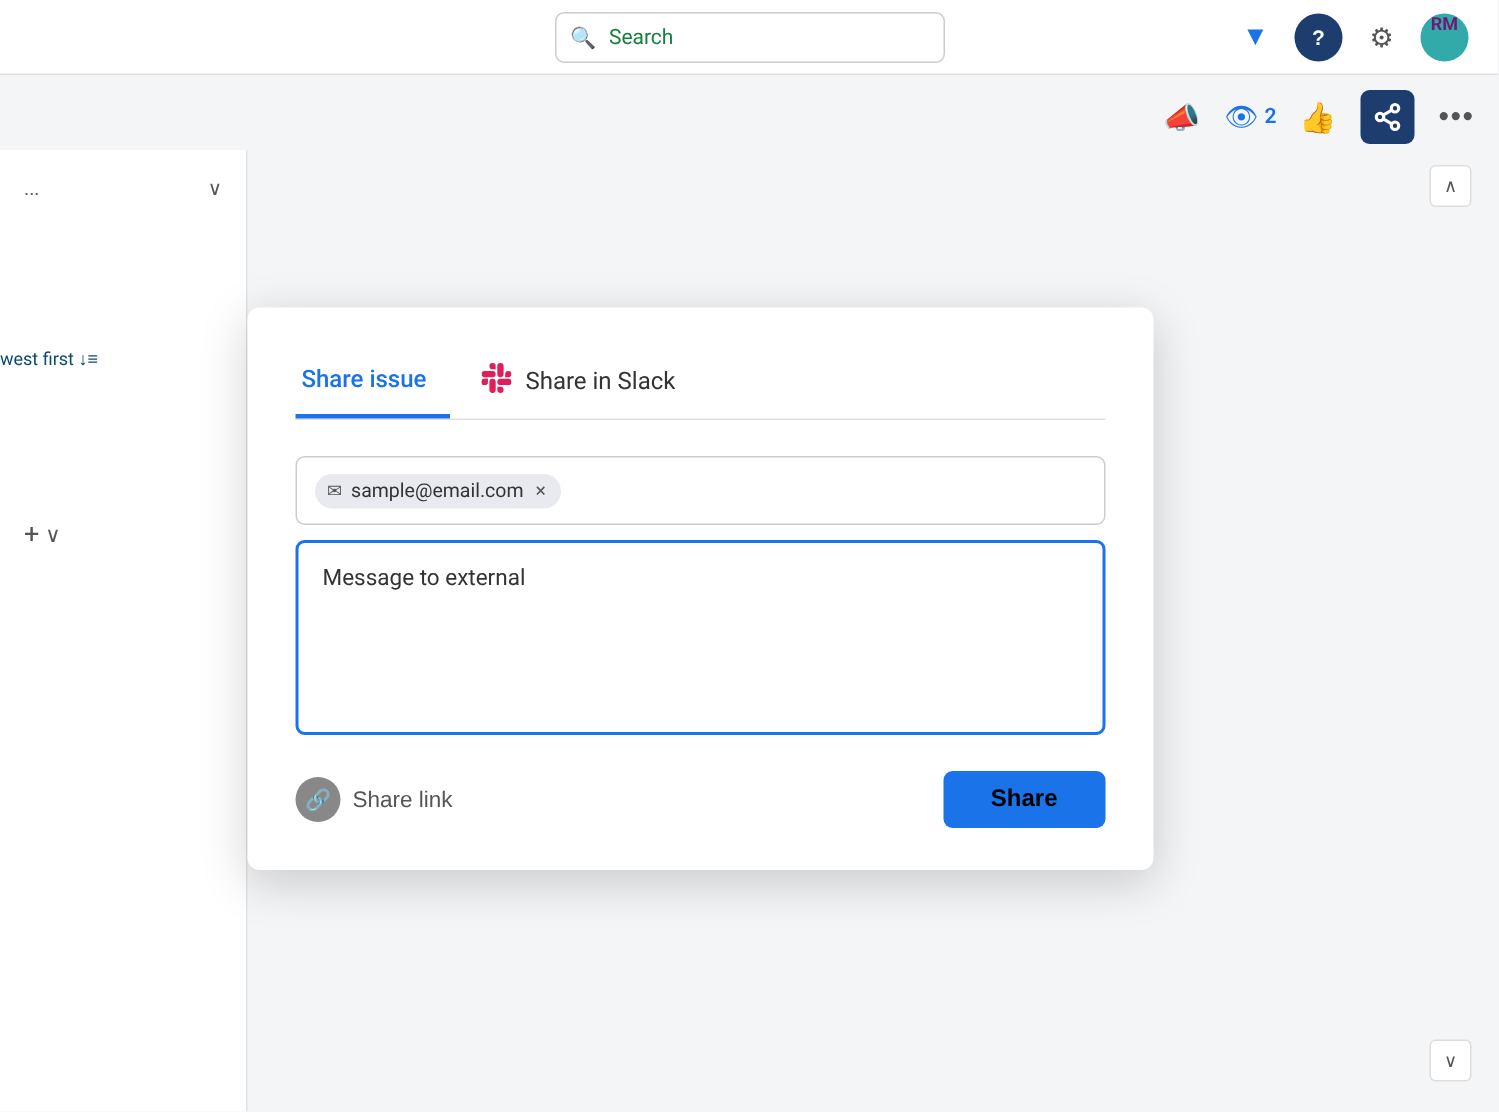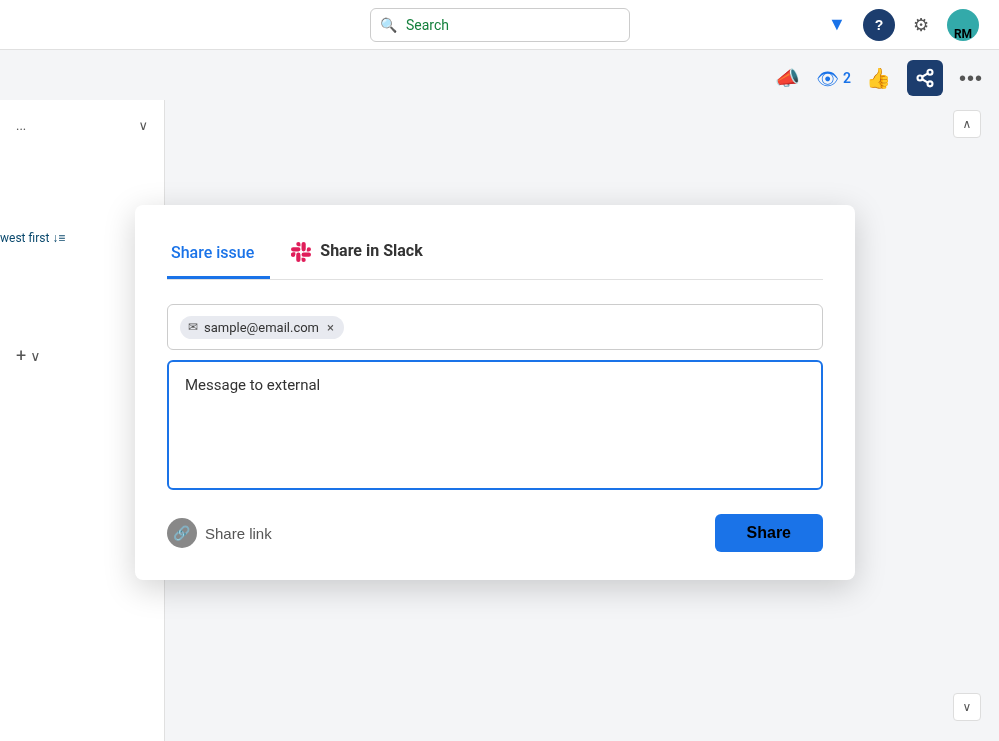--- a/index.html
+++ b/index.html
@@ -62,23 +62,23 @@
       font-size: 16px;
       color: #555;
     }
 
     .avatar-circle {
       width: 32px;
       height: 32px;
       background: #3aa;
       border-radius: 50%;
       display: flex;
-      align-items: flex-end;
-      justify-content: center;
-      color: #000000;
+      align-items: flex-start;
+      justify-content: center;
+      color: #701a75;
       font-size: 12px;
       font-weight: bold;
       cursor: pointer;
     }
 
     
     .main-area {
       position: absolute;
       top: 50px;
       left: 0; right: 0; bottom: 0;
@@ -134,22 +134,22 @@
 
     
     .modal-overlay {
       position: absolute;
       top: 0; left: 0; right: 0; bottom: 0;
     }
 
     .modal {
       position: absolute;
       top: 155px;
-      left: 135px;
-      width: 720px;
+      left: 165px;
+      width: 604px;
       background: #fff;
       border-radius: 8px;
       box-shadow: 0 8px 32px rgba(0,0,0,0.18);
       padding: 0;
       overflow: hidden;
     }
 
     .modal-inner {
       padding: 24px 32px 28px 32px;
     }
@@ -177,24 +177,23 @@
     }
 
     .tab.active {
       color: #1a73e8;
       border-bottom: 3px solid #1a73e8;
       font-weight: 500;
     }
 
     .tab-slack {
       display: flex;
-      align-items: flex-start;
+      align-items: flex-end;
       gap: 8px;
       padding-left: 20px;
-      font-weight: bold;
     }
 
     
     .slack-icon {
       width: 22px;
       height: 22px;
       display: flex;
       align-items: center;
       justify-content: center;
     }

